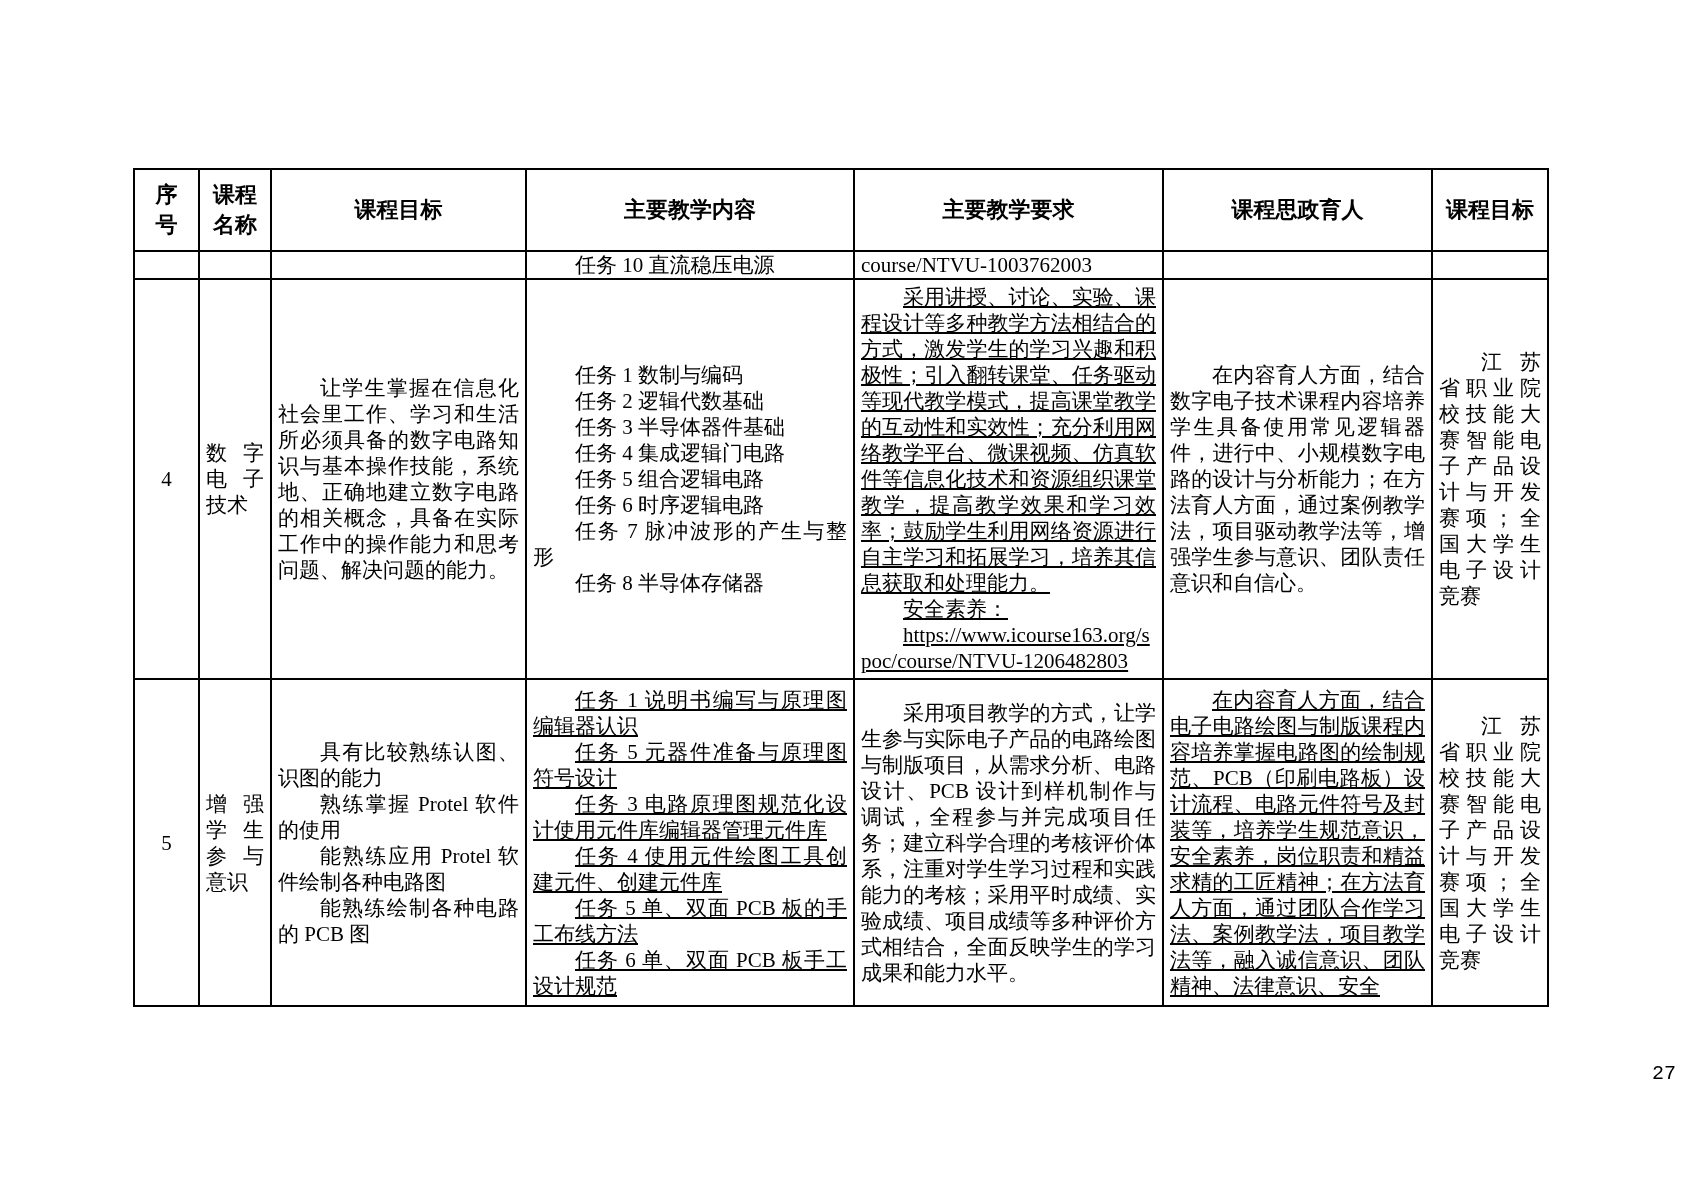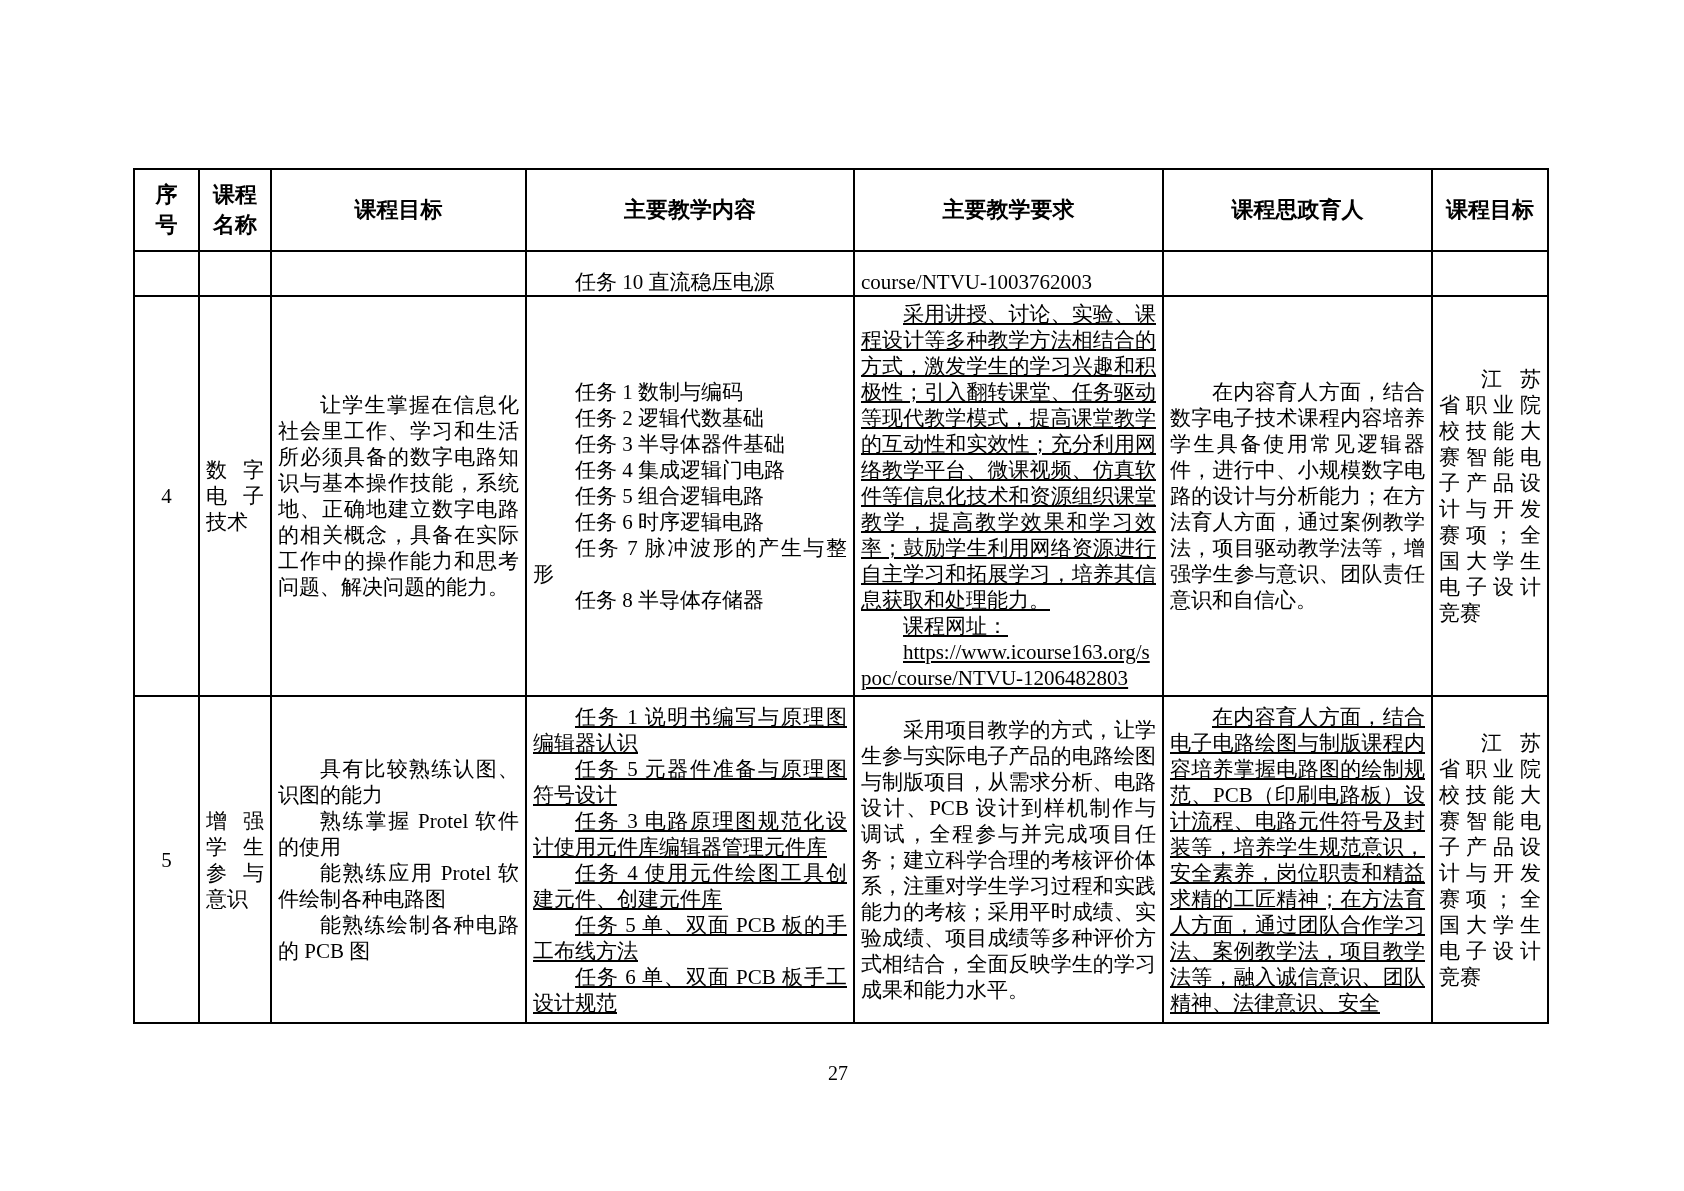--- a/index.html
+++ b/index.html
@@ -27,33 +27,34 @@
   }
   .course-table th{
     font-weight:bold;
     font-size:22px;
     text-align:center;
     white-space:pre-line;
     line-height:30px;
   }
   tr.header-row{height:82px;}
   tr.carryover-row{height:28px;}
-  tr.carryover-row td{padding-top:17px;padding-bottom:0;}
+  tr.carryover-row td{padding-top:0;padding-bottom:0;}
   tr.course-row-4{height:400px;}
   tr.course-row-5{height:327px;}
   .course-table p{margin:0;text-align:justify;}
   .p-indent{text-indent:2em;}
   .cell-center{text-align:center;}
   .v-top{vertical-align:top;text-decoration:underline;}
   .url-text{word-break:break-all;}
   .page-number{
     position:absolute;
     left:0;right:8px;top:1062px;
-    text-align:center;
+    text-align:right;
     font-size:20px;
+    font-family:Liberation Mono, monospace;
   }
 </style>
 </head>
 <body>
 
 <div class="page">
 
   <table class="course-table">
     <colgroup>
       <col style="width:65px">
@@ -105,21 +106,21 @@
         <p class="p-indent">任务 2 逻辑代数基础</p>
         <p class="p-indent">任务 3 半导体器件基础</p>
         <p class="p-indent">任务 4 集成逻辑门电路</p>
         <p class="p-indent">任务 5 组合逻辑电路</p>
         <p class="p-indent">任务 6 时序逻辑电路</p>
         <p class="p-indent">任务 7 脉冲波形的产生与整形</p>
         <p class="p-indent">任务 8 半导体存储器</p>
       </td>
       <td class="v-top">
         <p class="p-indent">采用讲授、讨论、实验、课程设计等多种教学方法相结合的方式，激发学生的学习兴趣和积极性；引入翻转课堂、任务驱动等现代教学模式，提高课堂教学的互动性和实效性；充分利用网络教学平台、微课视频、仿真软件等信息化技术和资源组织课堂教学，提高教学效果和学习效率；鼓励学生利用网络资源进行自主学习和拓展学习，培养其信息获取和处理能力。</p>
-        <p class="p-indent">课程网址：</p>
+        <p class="p-indent">安全素养：</p>
         <p class="p-indent url-text">https://www.icourse163.org/spoc/course/NTVU-1206482803</p>
       </td>
       <td>
         <p class="p-indent">在内容育人方面，结合数字电子技术课程内容培养学生具备使用常见逻辑器件，进行中、小规模数字电路的设计与分析能力；在方法育人方面，通过案例教学法，项目驱动教学法等，增强学生参与意识、团队责任意识和自信心。</p>
       </td>
       <td>
         <p class="p-indent">江苏省职业院校技能大赛智能电子产品设计与开发赛项；全国大学生电子设计竞赛</p>
       </td>
     </tr>
 

